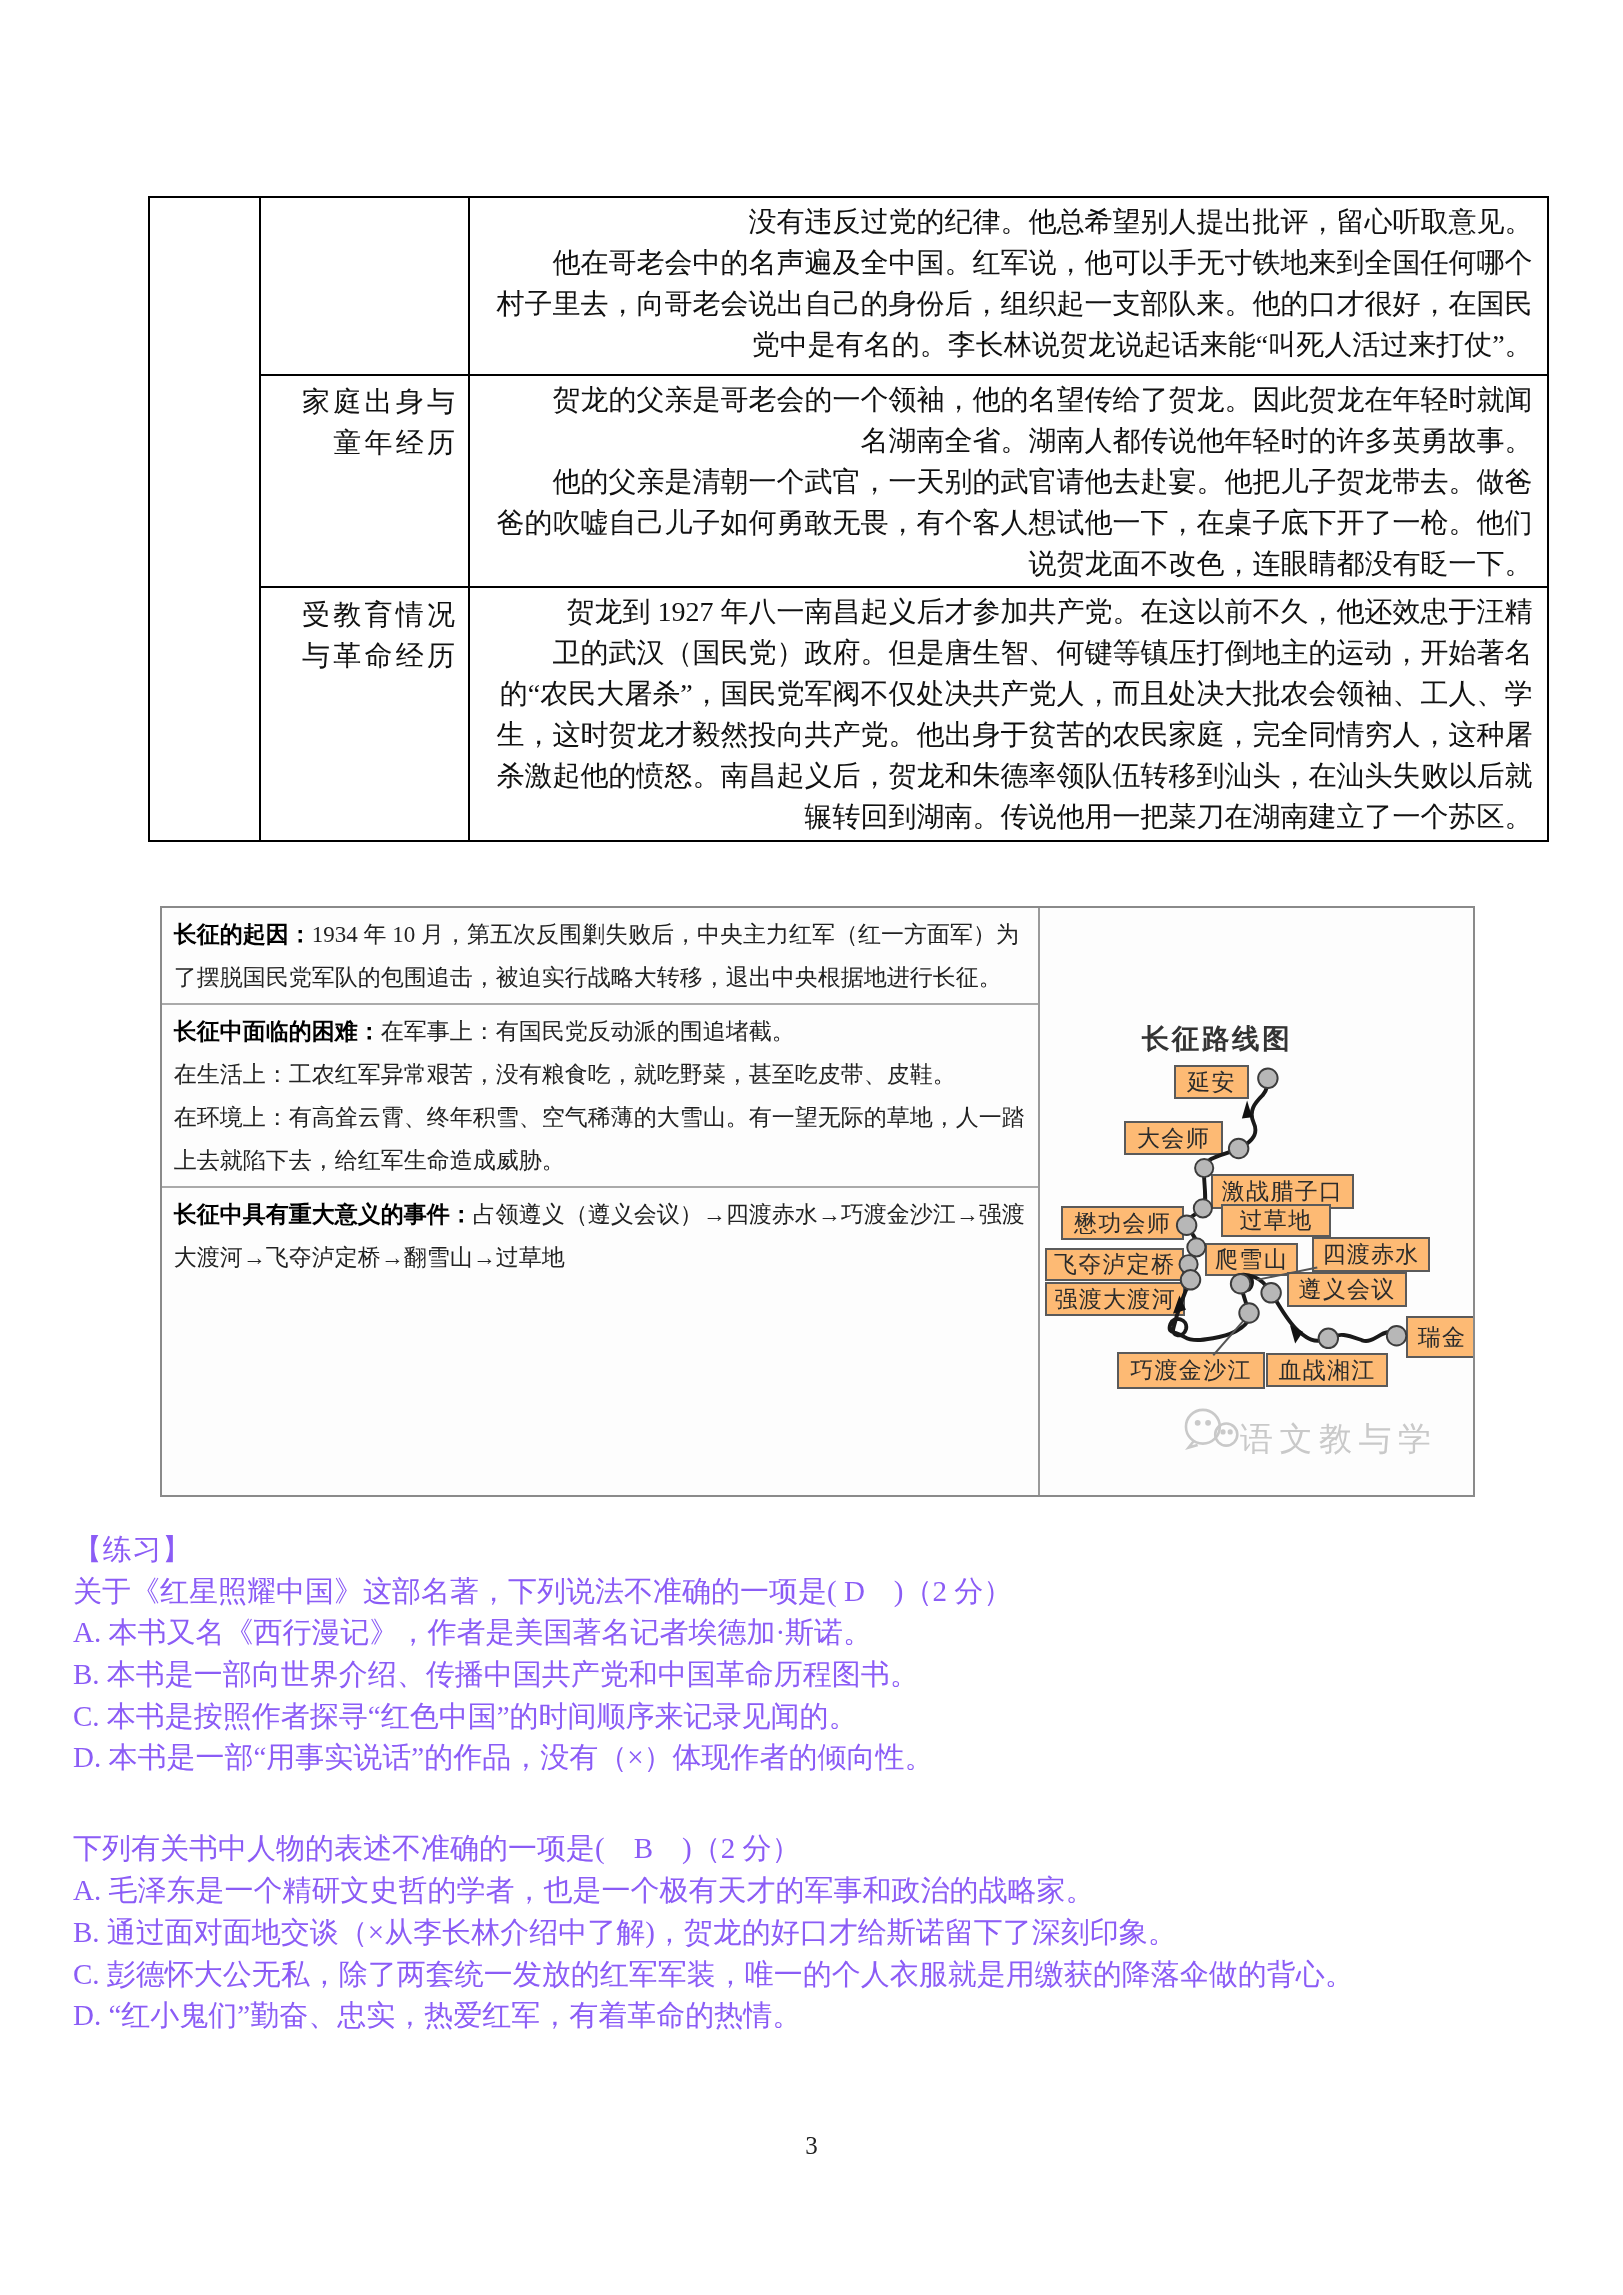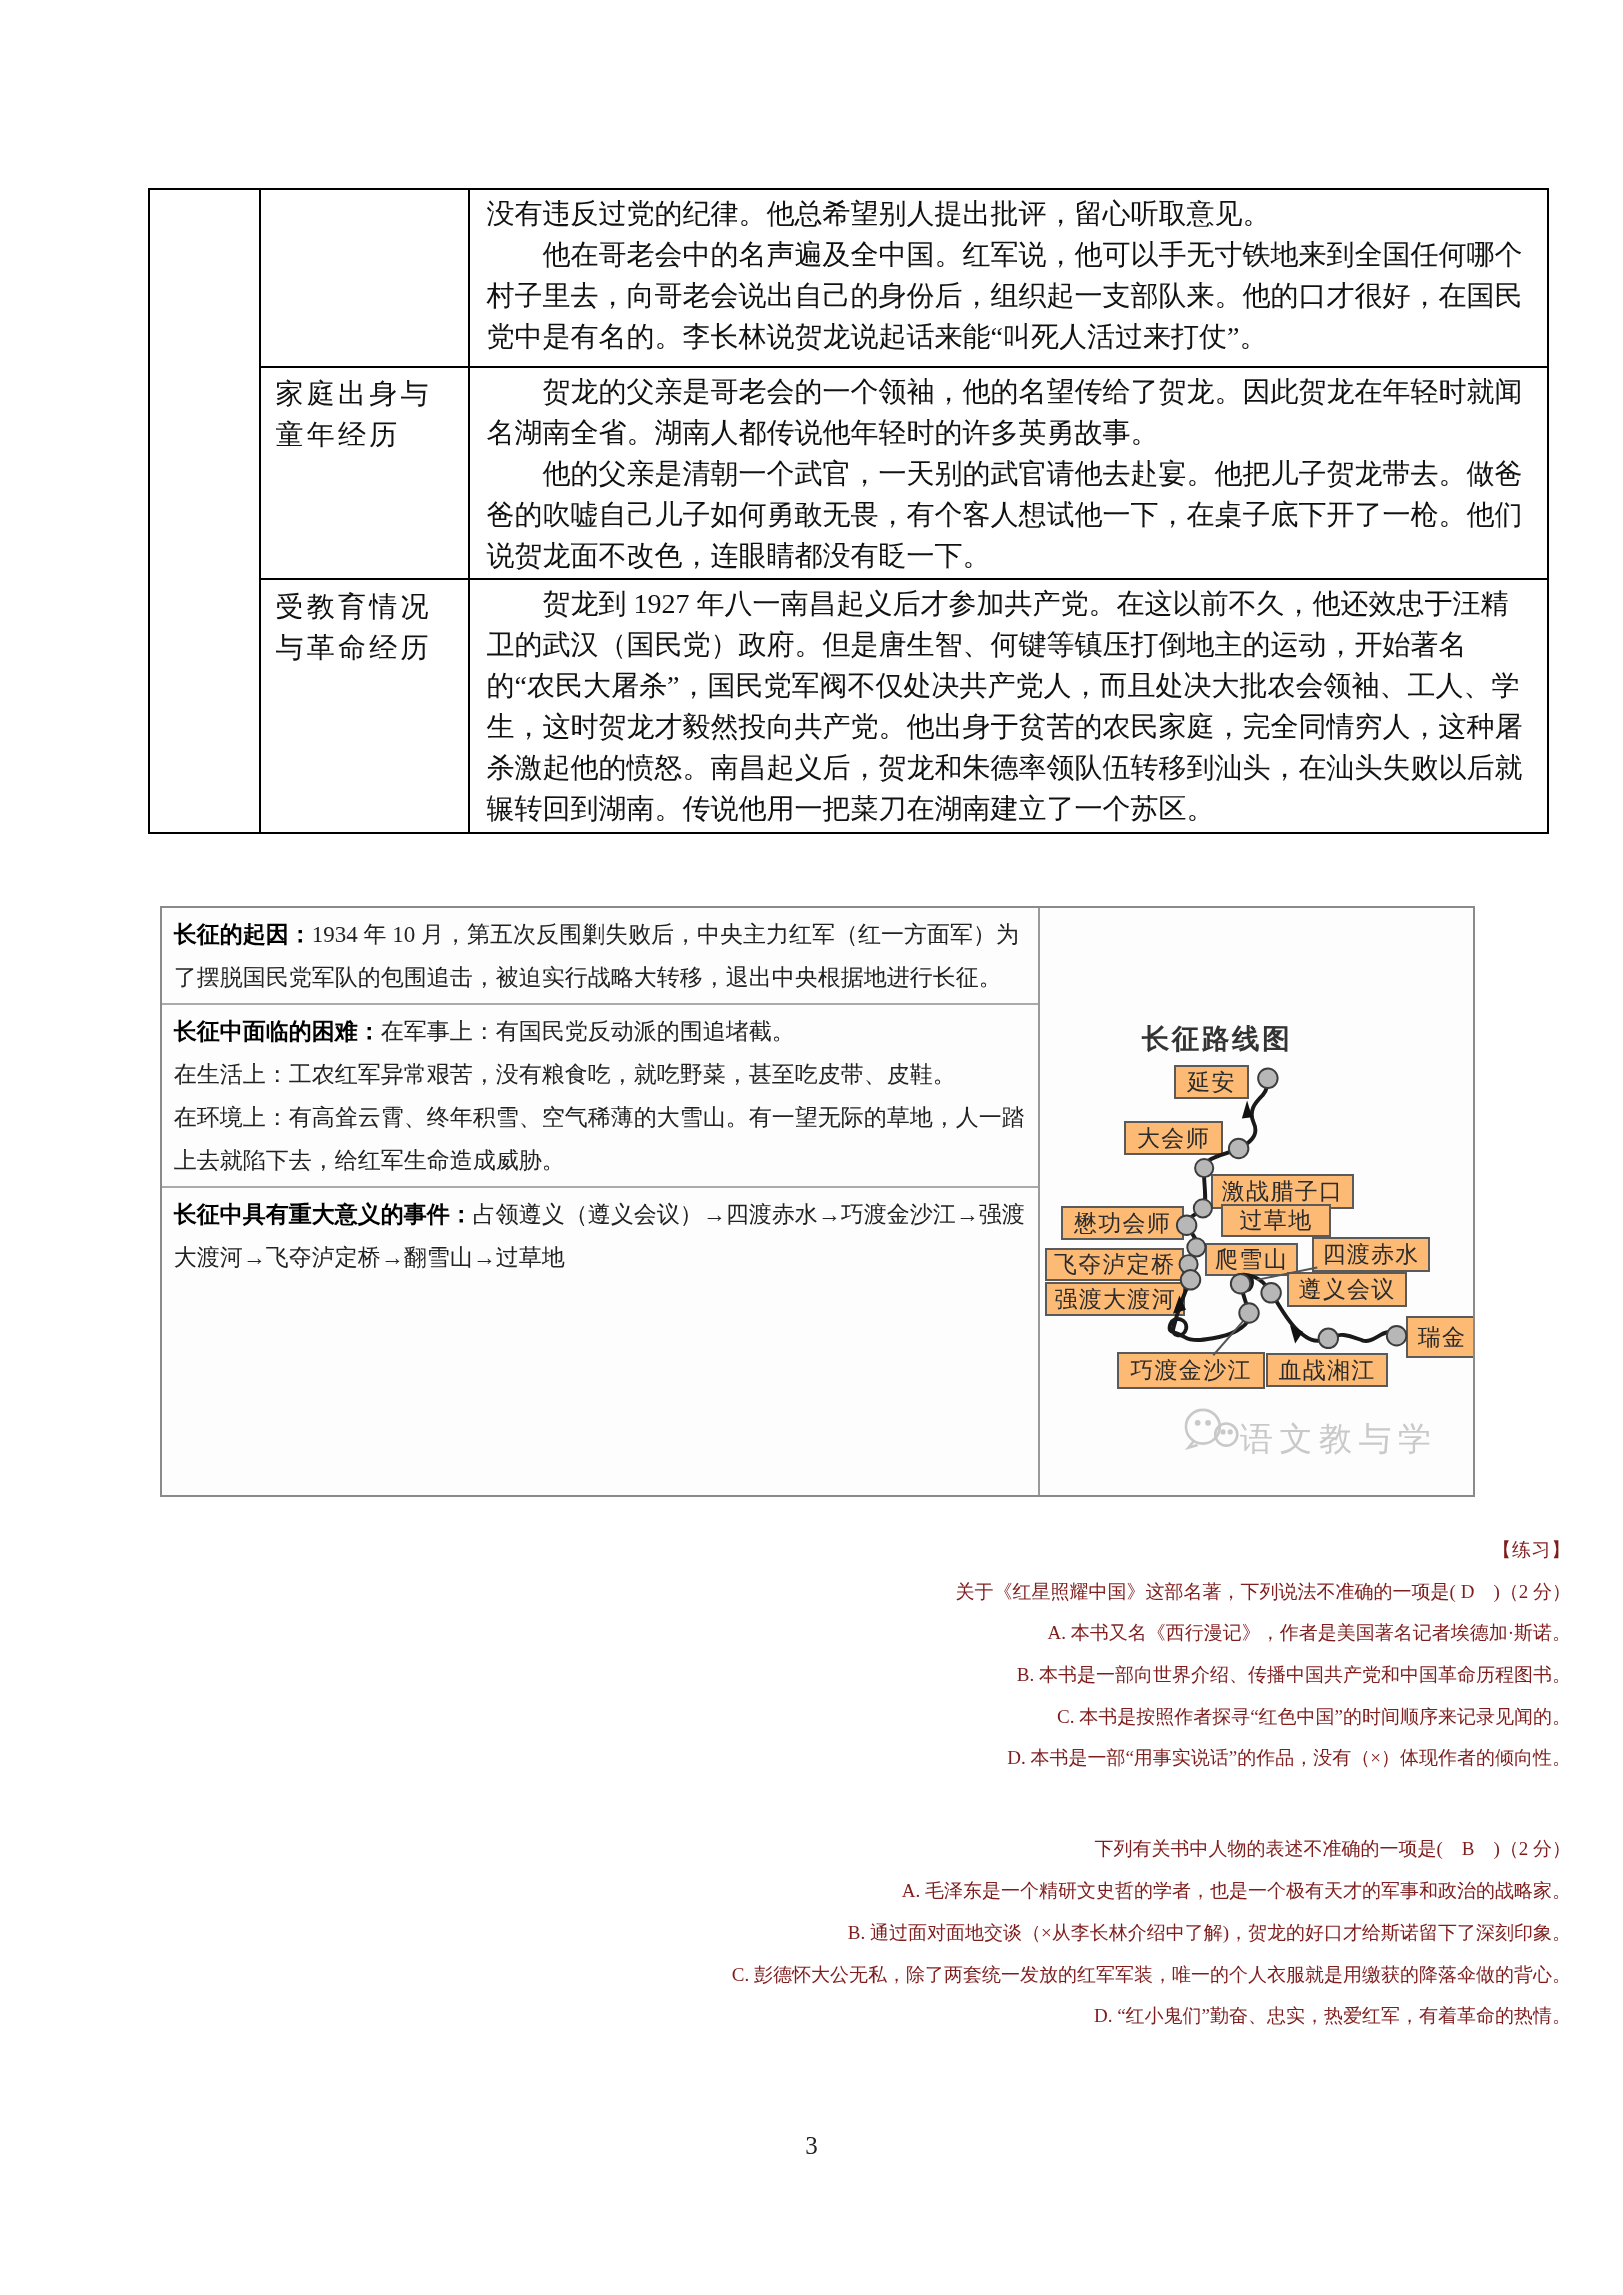--- a/index.html
+++ b/index.html
@@ -1,20 +1,20 @@
 <!DOCTYPE html>
 <html style="font-size:10.5px"><head>
 <meta charset="utf-8">
 <style>
   html,body{margin:0;padding:0;background:#ffffff;}
   .page{position:relative;width:1623px;height:2295px;background:#fff;
         font-family:"Liberation Serif","DejaVu Serif",serif;color:#111;overflow:hidden;}
 
   
-  table.bio{position:absolute;left:148px;top:188px;width:1336px;border-collapse:collapse;table-layout:fixed;}
+  table.bio{position:absolute;left:148px;top:196px;width:1336px;border-collapse:collapse;table-layout:fixed;text-align:right;}
   table.bio td{border:2px solid #000;vertical-align:top;font-size:28px;line-height:41px;}
   td.span-cell{width:107px;}
   td.label-cell{width:183px;padding:5.2px 9.2px 5.2px 14.4px;white-space:pre-line;letter-spacing:3.3px;}
   td.content-cell{width:1046px;padding:2.6px 14.4px 2.6px 17px;}
   td.content-cell p{margin:0;text-indent:2em;}
   td.content-cell p.noindent{text-indent:0;}
 
   
   .lm-panel{position:absolute;left:160px;top:906px;width:1315px;height:591px;
             border:2px solid #8a8a8a;background:#fdfdfd;display:flex;box-sizing:border-box;}
@@ -29,21 +29,21 @@
   .map-title{position:absolute;left:92px;top:113px;width:170px;text-align:center;
              font-size:27.5px;font-weight:bold;color:#333;letter-spacing:2.6px;}
   .map-label{position:absolute;border:2px solid #5a5a5a;background:#fdba74;display:flex;
              align-items:center;justify-content:center;font-size:23px;color:#2b2b2b;
              letter-spacing:1.3px;box-sizing:border-box;}
   .map-svg{position:absolute;left:0;top:0;width:100%;height:100%;pointer-events:none;}
   .watermark-text{position:absolute;left:200px;top:509px;font-size:33px;color:#c9c9c9;
                   letter-spacing:6.5px;font-family:Liberation Sans, sans-serif;}
 
   
-  .exercise{position:absolute;left:73px;top:1529px;width:1498px;font-size:19px;line-height:41px;color:#7f1d1d;text-align:right;}
+  .exercise{position:absolute;left:73px;top:1529px;width:1498px;font-size:29px;line-height:41px;color:#8b5cf6;}
   .exercise div{margin:0 0 0.7px 0;}
   .ex-heading{letter-spacing:0.7px;}
   .stem2{margin-top:50px !important;}
 
   .page-number{position:absolute;left:0;top:2132px;width:100%;text-align:center;font-size:25px;color:#222;}
 </style>
 </head>
 <body>
 
 <div class="page">

